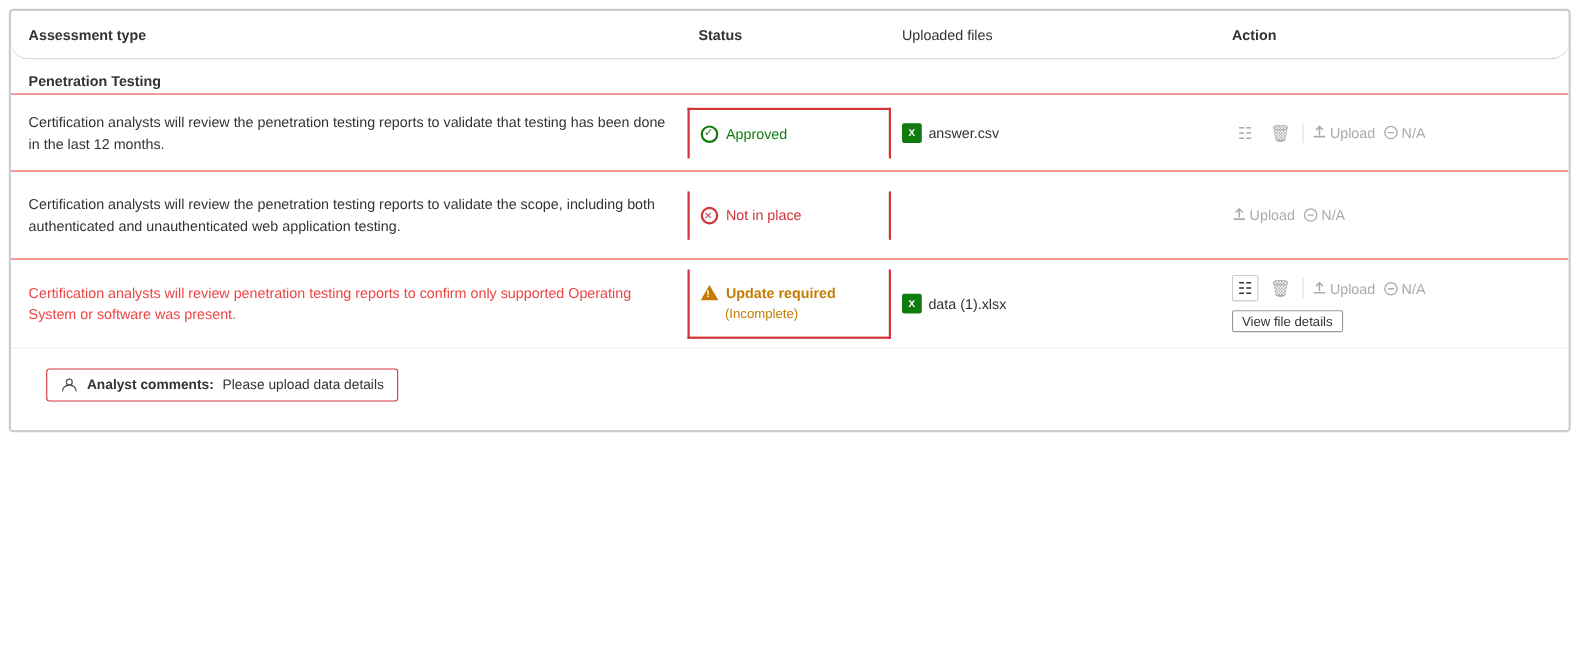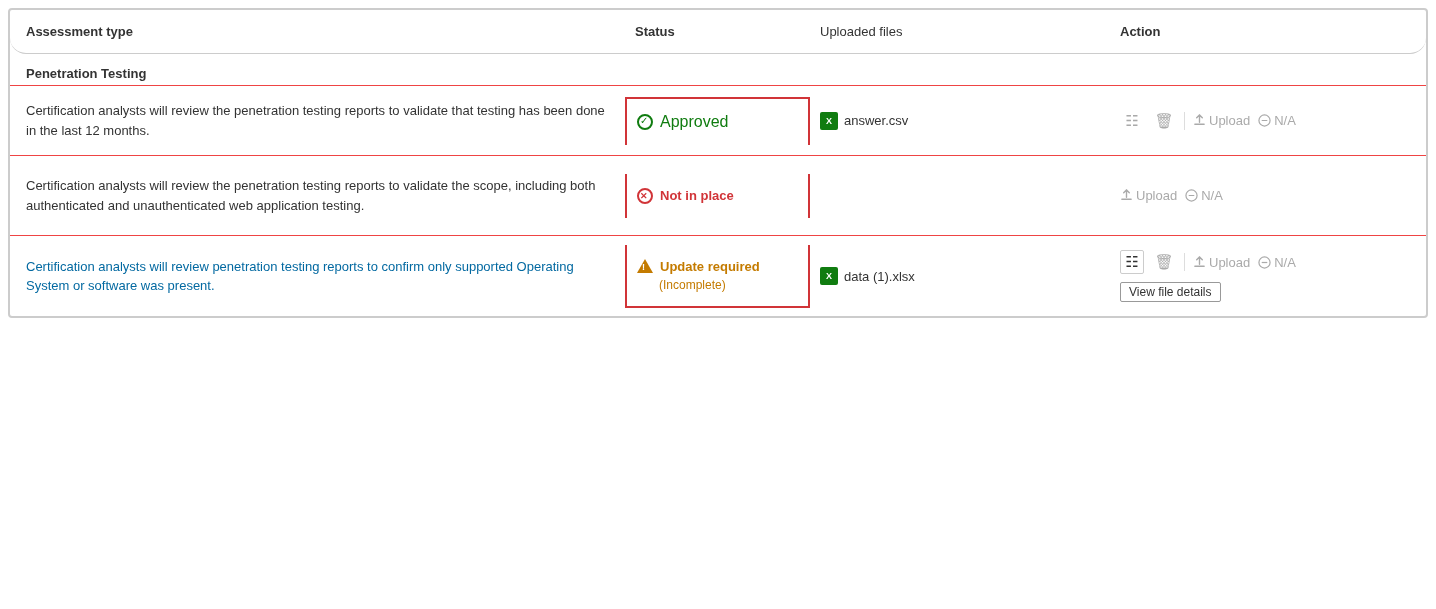--- a/index.html
+++ b/index.html
@@ -153,21 +153,21 @@
     <div class="cell" style="font-weight:600; padding: 14px 10px;">Action</div>
   </div>
 
 
   <div style="padding: 12px 16px 4px 16px; font-weight:700; font-size:13px;">Penetration Testing</div>
 
   <div class="main-grid border-top" style="min-height: 70px;">
     <div class="cell" style="padding: 14px 16px; line-height:1.5; color:#333; font-size:13px;">Certification analysts will review the penetration testing reports to validate that testing has been done in the last 12 months.</div>
     <div class="cell status-col-red-border status-col-red-top" style="display:flex; align-items:center; gap:7px; padding: 14px 10px;">
       <span class="circle-check"></span>
-      <span style="color:#107c10; font-size:16px;">Approved</span>
+      <span style="color:#107c10; font-size:13px;">Approved</span>
     </div>
     <div class="cell" style="display:flex; align-items:center; gap:6px; padding:14px 10px;">
       <span class="file-icon-excel">X</span>
       <span style="font-size:13px;">answer.csv</span>
     </div>
     <div class="cell" style="display:flex; align-items:center; gap:8px; padding:14px 10px; color:#aaa;">
       <span class="action-icon" title="Copy">☷</span>
       <span class="action-icon" title="Delete">🗑</span>
       <span style="width:1px; height:18px; background:#ddd; display:inline-block;"></span>
       <span style="display:flex;align-items:center;gap:3px;color:#aaa;">
@@ -181,21 +181,21 @@
             <circle cx="7" cy="7" r="6" stroke="#aaa" stroke-width="1.3"></circle>
             <line x1="4" y1="7" x2="10" y2="7" stroke="#aaa" stroke-width="1.3"></line>
           </svg>
         <span>N/A</span>
       </span>
     </div>
   </div>
 
   <div class="main-grid border-top" style="min-height: 80px;">
     <div class="cell" style="padding: 14px 16px; line-height:1.5; color:#333; font-size:13px;">Certification analysts will review the penetration testing reports to validate the scope, including both authenticated and unauthenticated web application testing.</div>
-    <div class="cell status-col-red-border" style="display:flex; gap:7px; padding: 14px 10px; font-weight: bold;">
+    <div class="cell status-col-red-border" style="display:flex; gap:7px; padding: 14px 10px;">
       <span class="circle-x"></span>
       <span style="color:#d13438; font-size:13px;">Not in place</span>
     </div>
     <div class="cell" style="padding:14px 10px;"></div>
     <div class="cell" style="display:flex; align-items:center; gap:8px; padding:14px 10px; color:#aaa;">
       <span style="display:flex;align-items:center;gap:3px;color:#aaa;">
         <svg width="13" height="13" viewBox="0 0 14 14" fill="none" xmlns="http://www.w3.org/2000/svg">
             <path d="M7 1v8M4 4l3-3 3 3M2 11h10" stroke="#aaa" stroke-width="1.5" stroke-linecap="round"></path>
           </svg>
         <span>Upload</span>
@@ -205,21 +205,21 @@
             <circle cx="7" cy="7" r="6" stroke="#aaa" stroke-width="1.3"></circle>
             <line x1="4" y1="7" x2="10" y2="7" stroke="#aaa" stroke-width="1.3"></line>
           </svg>
         <span>N/A</span>
       </span>
     </div>
   </div>
 
 
   <div class="main-grid border-top" style="min-height: 80px;">
-    <div class="cell" style="padding: 14px 16px; line-height:1.5; color:#0369a1; font-size:13px;">Certification analysts will review penetration testing reports to confirm only supported Operating System or software was present.</div>
+    <div class="cell" style="padding: 14px 16px; line-height:1.5; color:#ef4444; font-size:13px;">Certification analysts will review penetration testing reports to confirm only supported Operating System or software was present.</div>
     <div class="cell status-col-red-border status-col-red-bottom" style="display:flex; flex-direction:column; align-items:flex-start; justify-content:center; gap:4px; padding: 14px 10px;">
       <div style="display:flex; align-items:center; gap:7px;">
         <span class="triangle-warn"></span>
         <span style="color:#c47b00; font-size:13px; font-weight:600;">Update required</span>
       </div>
       <div style="color:#c47b00; font-size:12px; padding-left:22px;">(Incomplete)</div>
     </div>
     <div class="cell" style="display:flex; align-items:center; gap:6px; padding:14px 10px;">
       <span class="file-icon-excel">X</span>
       <span style="font-size:13px;">data (1).xlsx</span>
@@ -240,13 +240,23 @@
               <circle cx="7" cy="7" r="6" stroke="#aaa" stroke-width="1.3"></circle>
               <line x1="4" y1="7" x2="10" y2="7" stroke="#aaa" stroke-width="1.3"></line>
             </svg>
           <span>N/A</span>
         </span>
       </div>
       <button class="view-file-details">View file details</button>
     </div>
   </div>
 
+  <div style="padding: 10px 16px 14px 16px; border-top: 1px solid #eee; display: flex; align-items: center;">
+    <div class="analyst-comments-box">
+      <svg width="16" height="16" viewBox="0 0 18 18" fill="none" xmlns="http://www.w3.org/2000/svg">
+        <circle cx="9" cy="6" r="3" stroke="#555" stroke-width="1.3"></circle>
+        <path d="M2 15c0-3.3 3.1-6 7-6s7 2.7 7 6" stroke="#555" stroke-width="1.3" stroke-linecap="round"></path>
+      </svg>
+      <span style="font-weight:700;">Analyst comments:</span>
+      <span>Please upload data details</span>
+    </div>
+  </div>
 </div>
 
 </body></html>

